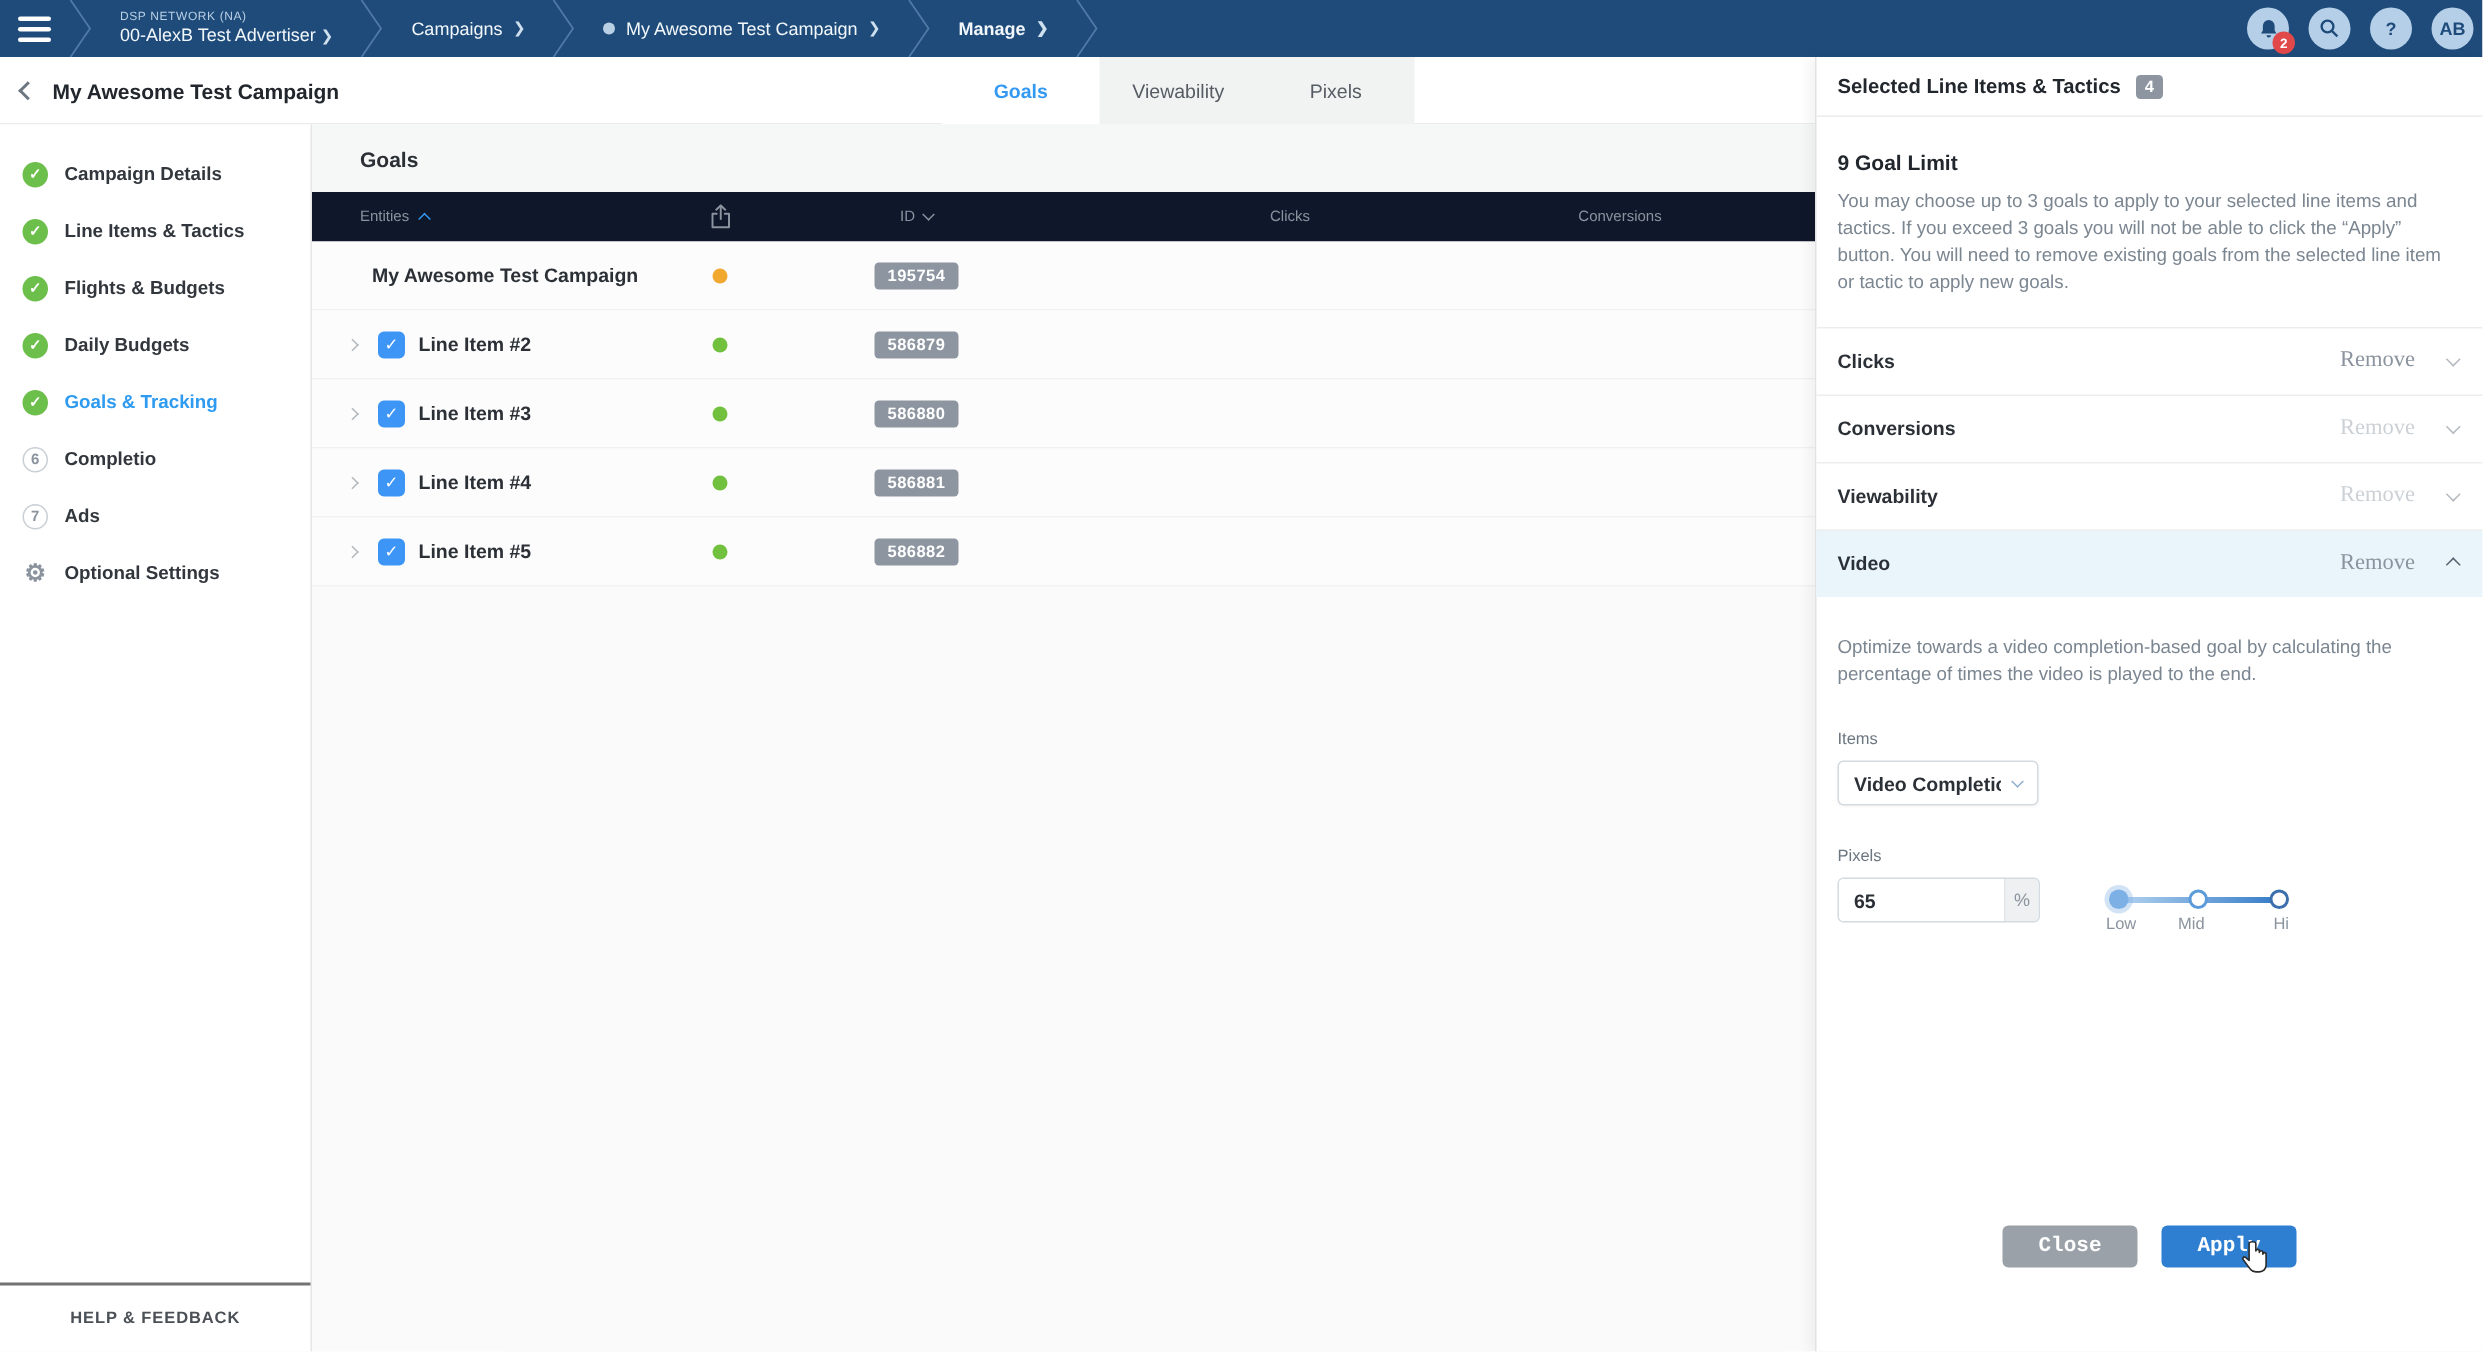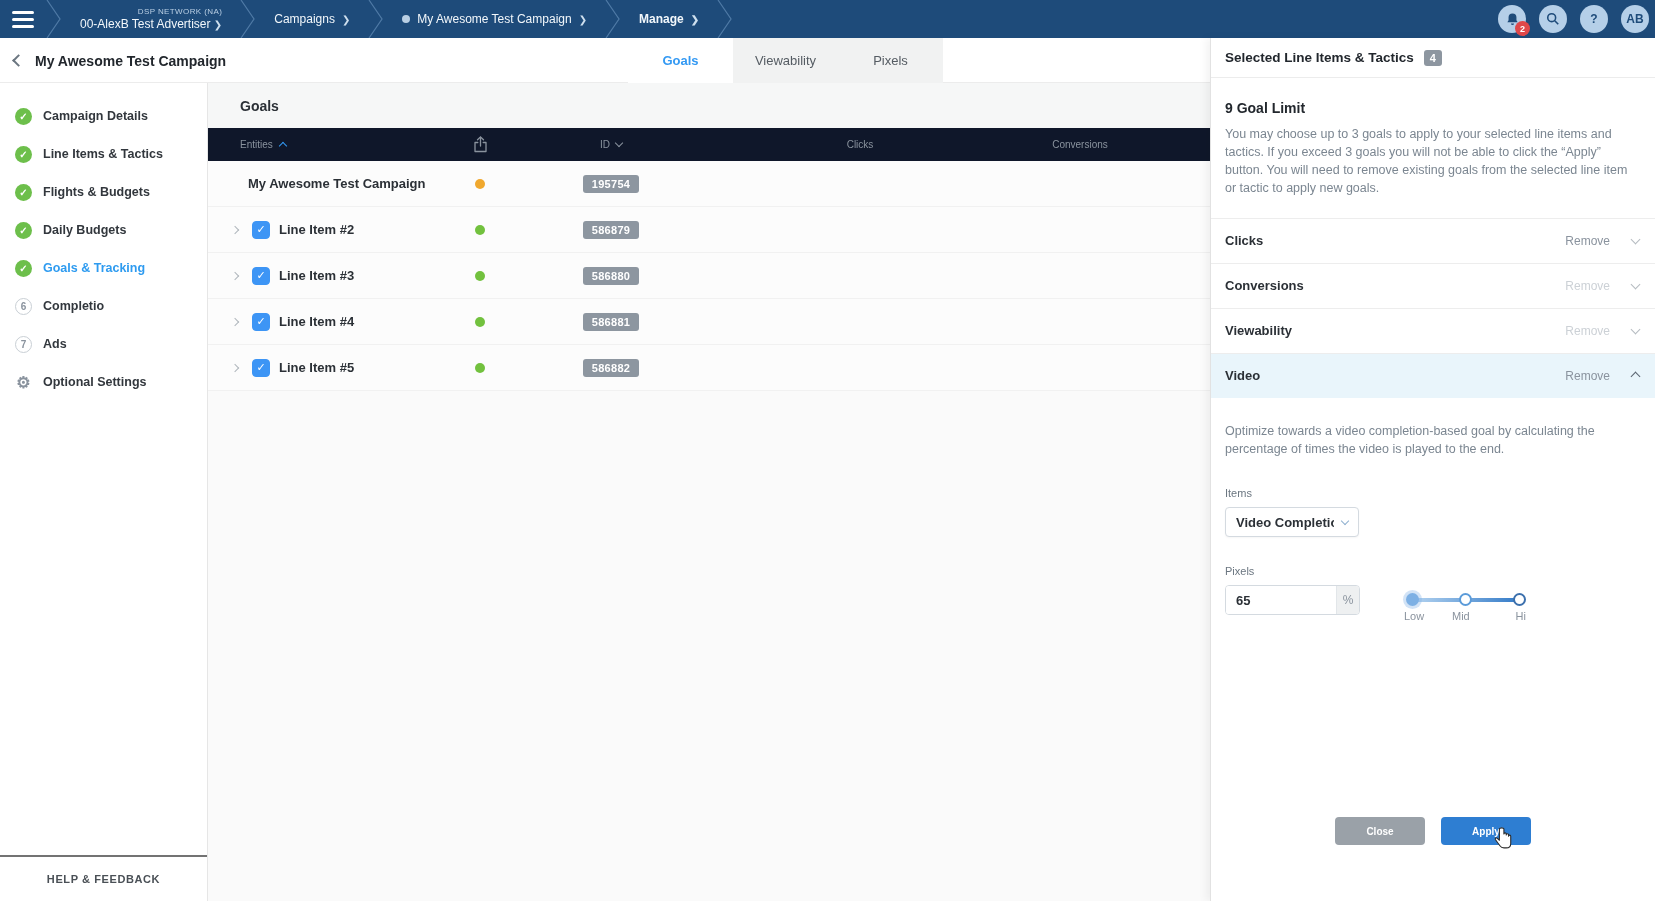--- a/index.html
+++ b/index.html
@@ -12,21 +12,21 @@
   .hamburger span { width:22px; height:3px; background:#fff; border-radius:2px; }
   .brand { display:flex; align-items:center; gap:9px; padding:0 18px 0 16px; }
   .diamond { width:21px; height:21px; transform:rotate(45deg); border-radius:4px; background:conic-gradient(from -45deg,#2f7fd3,#e8467c,#f5a623,#8a5bb8,#2f7fd3); position:relative; }
   .diamond::after { content:""; position:absolute; inset:5px; background:#1e4b7a; border-radius:2px; }
   .brand-name { color:#fff; font-weight:bold; font-size:21px; letter-spacing:.5px; }
   .brand-suffix { color:#b9cfe4; font-size:19px; letter-spacing:1px; }
   .crumb-sep { flex:0 0 auto; align-self:center; }
   .crumb { display:flex; align-items:center; gap:7px; padding:0 18px; color:#f2f7fb; font-size:12px; cursor:pointer; }
   .crumb .mini-caret { color:#cfe0ef; font-size:10px; }
   .crumb-stack { display:flex; flex-direction:column; justify-content:center; line-height:1.25; }
-  .crumb-eyebrow { font-size:8px; color:#b9cfe4; letter-spacing:.4px;text-align:right; }
+  .crumb-eyebrow { font-size:8px; color:#b9cfe4; letter-spacing:.4px; }
   .crumb-dot { width:8px; height:8px; border-radius:50%; background:#b9cfe4; }
   .crumb.bold { font-weight:bold; }
   .nav-right { margin-left:auto; display:flex; align-items:center; gap:13px; padding-right:6px; }
   .nav-circle { width:28px; height:28px; border-radius:50%; background:#b5cfe8; color:#1e4b7a; display:flex; align-items:center; justify-content:center; font-weight:bold; font-size:12px; position:relative; cursor:pointer; }
   .nav-badge { position:absolute; right:-4px; bottom:-3px; width:15px; height:15px; border-radius:50%; background:#e0484a; color:#fff; font-size:9px; font-weight:bold; display:flex; align-items:center; justify-content:center; }
 
   
   .strip { position:absolute; left:0; top:38px; width:1210px; height:45px; background:#fff; border-bottom:1px solid #ececec; }
   .back-title { position:absolute; left:14px; top:0; height:45px; display:flex; align-items:center; gap:12px; }
   .arrow-left { width:9px; height:9px; border-left:2px solid #6b7680; border-bottom:2px solid #6b7680; transform:rotate(45deg); cursor:pointer; }
@@ -73,21 +73,21 @@
   .panel-header { height:40px; border-bottom:1px solid #ececec; display:flex; align-items:center; padding-left:14px; gap:10px; }
   .panel-title { font-size:13.5px; font-weight:bold; color:#22272d; }
   .count-badge { background:#8d96a0; color:#fff; font-size:11px; font-weight:bold; border-radius:3px; padding:2px 6px; }
   .limit-title { font-size:14px; font-weight:bold; color:#22272d; margin:22px 14px 0; }
   .limit-text { font-size:12.5px; color:#7b8691; line-height:1.45; margin:9px 14px 0; width:408px; }
   .accordion { margin-top:20px; }
   .goal-row { height:45px; display:flex; align-items:center; padding:0 16px 0 14px; border-top:1px solid #ededed; cursor:pointer; background:#fff; }
   .goal-row:last-of-type { border-bottom:1px solid #ededed; }
   .goal-row.expanded { background:#e9f5fb; border-bottom:none; }
   .goal-label { font-size:13px; font-weight:bold; color:#2b3036; }
-  .remove-btn { margin-left:auto; font-size:12px; color:#8a939e; margin-right:22px; cursor:pointer; }
+  .remove-btn { margin-left:auto; font-size:15px; color:#8a939e; margin-right:22px; cursor:pointer;font-family:Liberation Serif, serif; }
   .remove-btn.disabled { color:#ccd1d6; cursor:default; }
   .goal-chev { width:7px; height:7px; border-right:1.6px solid #b5bbc1; border-bottom:1.6px solid #b5bbc1; transform:rotate(45deg); margin-bottom:3px; }
   .goal-chev.open { transform:rotate(-135deg); border-color:#5a6470; margin-bottom:-2px; }
   .video-body { padding:0 14px; }
   .video-desc { font-size:12.5px; color:#7b8691; line-height:1.5; margin-top:24px; width:410px; }
   .field-label { font-size:11px; color:#6b7680; margin-top:28px; }
   .dropdown { margin-top:8px; width:134px; height:30px; border:1px solid #d4dae0; border-radius:4px; background:#fff; display:flex; align-items:center; padding:0 10px; gap:8px; cursor:pointer; box-shadow:0 1px 2px rgba(0,0,0,.04); }
   .dropdown-text { font-size:13px; font-weight:bold; color:#2b3036; flex:1; white-space:nowrap; overflow:hidden; }
   .dd-chev { width:6px; height:6px; border-right:1.6px solid #8fb0cf; border-bottom:1.6px solid #8fb0cf; transform:rotate(45deg); margin-bottom:2px; }
   .value-row { margin-top:8px; display:flex; align-items:center; }
@@ -96,21 +96,21 @@
   .unit { width:25px; background:#eef0f1; border-left:1px solid #e2e6e9; color:#8a939e; font-size:12px; display:flex; align-items:center; justify-content:center; }
   .slider { position:relative; width:116px; height:14px; margin-left:48px; cursor:pointer; }
   .slider-track { position:absolute; left:0; right:0; top:5px; height:4px; border-radius:2px; background:linear-gradient(90deg,#b9d7f2,#2e77c6); }
   .knob { position:absolute; top:0; width:13px; height:13px; border-radius:50%; background:#fff; cursor:pointer; }
   .knob.low  { left:-2px; background:#7db0e4; box-shadow:0 0 0 3px rgba(125,176,228,.35); }
   .knob.mid  { left:51px; border:2px solid #5b9bd9; }
   .knob.hi   { right:-2px; border:2px solid #3c70ad; }
   .slider-labels { position:absolute; top:17px; left:0; right:0; font-size:11px; color:#8a939e; }
   .sl-low { position:absolute; left:-4px; } .sl-mid { position:absolute; left:44px; } .sl-hi { position:absolute; right:-2px; }
   .panel-footer { position:absolute; bottom:56px; left:0; width:100%; display:flex; justify-content:center; gap:16px; }
-  .btn { width:90px; height:28px; border:none; border-radius:4px; color:#fff; font-size:10px; font-weight:bold; cursor:pointer; font-family:Liberation Sans, sans-serif; position:relative; }
+  .btn { width:90px; height:28px; border:none; border-radius:4px; color:#fff; font-size:14px; font-weight:bold; cursor:pointer; font-family:Liberation Mono, monospace; position:relative; }
   .btn-close { background:#9aa1a8; }
   .btn-apply { background:#2e7ed2; }
   .cursor-svg { position:absolute; left:53px; top:10px; pointer-events:none; }
 </style>
 </head>
 <body>
 
 <nav class="navbar">
   <div class="hamburger">
       <span></span>

